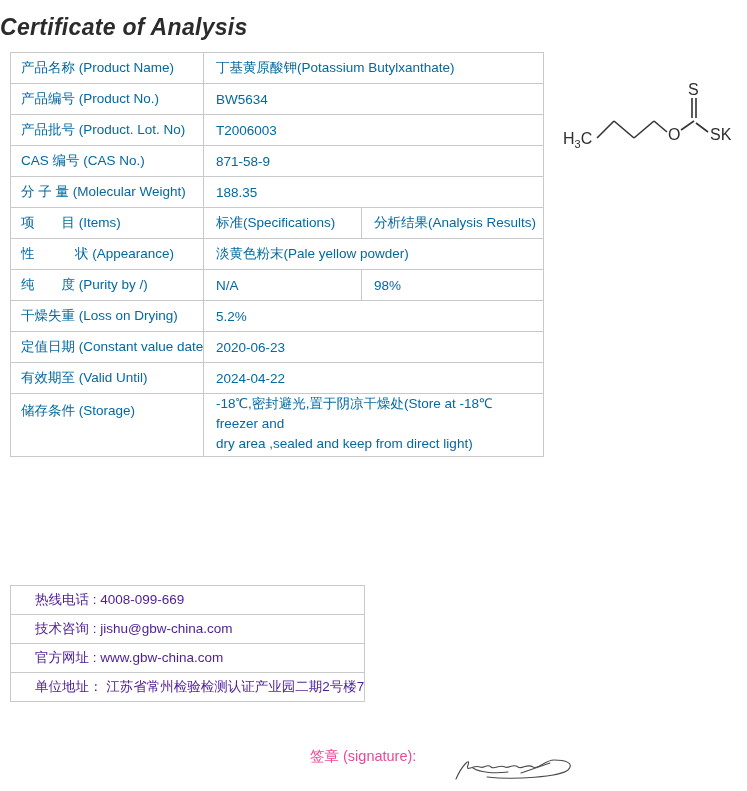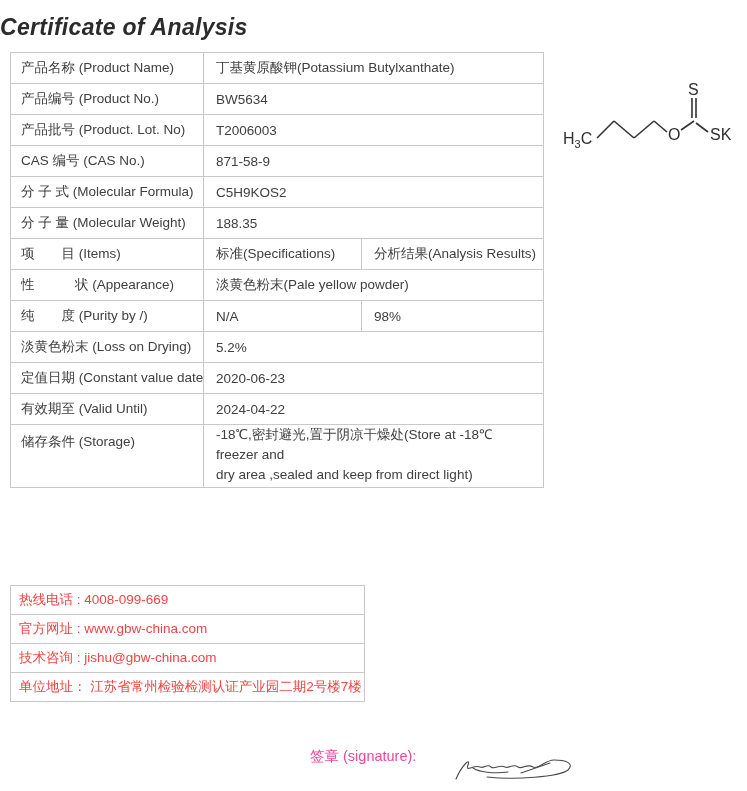--- a/index.html
+++ b/index.html
@@ -15,37 +15,37 @@
     position:absolute; top:14px; left:0; width:747px;
     font-size:23px; font-weight:700; font-style:italic;
     color:#2b2b2b; letter-spacing:0.3px;
   }
   table.coa {
     position:absolute; left:10px; top:52px; width:533px;
     border-collapse:collapse; table-layout:fixed;
   }
   table.coa td {
     border:1px solid #c9c9c9;
-    font-size:13.5px; color:#404040;
+    font-size:13.5px; color:#0369a1;
     height:31px; vertical-align:middle;
     padding:2px 6px 2px 10px;
     white-space:nowrap; overflow:hidden;
   }
   table.coa td.val { padding-left:12px; }
   table.coa tr.tall td { height:50px; white-space:normal; }
   table.coa tr.tall td.val { padding-top:0; line-height:20px; }
   table.contact {
     position:absolute; left:10px; top:585px; width:355px;
     border-collapse:collapse; table-layout:fixed;
   }
   table.contact td {
     border:1px solid #c9c9c9;
-    font-size:13.5px; color:#ef4444;
+    font-size:13.5px; color:#4c1d95;
     height:29px; vertical-align:middle;
-    padding:2px 4px 2px 8px;
+    padding:2px 4px 2px 24px;
     white-space:nowrap; overflow:hidden;
   }
   .molecule {
     position:absolute; left:556px; top:82px;
     width:188px; height:114px;
   }
   .molecule text { fill:#2e2e2e; font-family:"Liberation Sans", sans-serif; }
   .molecule line { stroke:#333333; stroke-width:1.6; }
   .sig-label {
     position:absolute; left:310px; top:747px;
@@ -79,43 +79,39 @@
     </tr>
     <tr>
       <td>产品批号 (Product. Lot. No)</td>
       <td class="val" colspan="2">T2006003</td>
     </tr>
     <tr>
       <td>CAS 编号 (CAS No.)</td>
       <td class="val" colspan="2">871-58-9</td>
     </tr>
     <tr>
-      <td>分 子 式 (Molecular Formula)</td>
-      <td class="val" colspan="2">C5H9KOS2</td>
-    </tr>
-    <tr>
       <td>分 子 量 (Molecular Weight)</td>
       <td class="val" colspan="2">188.35</td>
     </tr>
     <tr>
       <td>项　　目 (Items)</td>
       <td class="val">标准(Specifications)</td>
       <td class="val">分析结果(Analysis Results)</td>
     </tr>
     <tr>
       <td>性　　　状 (Appearance)</td>
       <td class="val" colspan="2">淡黄色粉末(Pale yellow powder)</td>
     </tr>
     <tr>
       <td>纯　　度 (Purity by /)</td>
       <td class="val">N/A</td>
       <td class="val">98%</td>
     </tr>
     <tr>
-      <td>淡黄色粉末 (Loss on Drying)</td>
+      <td>干燥失重 (Loss on Drying)</td>
       <td class="val" colspan="2">5.2%</td>
     </tr>
     <tr>
       <td>定值日期 (Constant value date)</td>
       <td class="val" colspan="2">2020-06-23</td>
     </tr>
     <tr>
       <td>有效期至 (Valid Until)</td>
       <td class="val" colspan="2">2024-04-22</td>
     </tr>
@@ -145,24 +141,24 @@
   <text x="132" y="13" font-size="16">S</text>
   <text x="154" y="58" font-size="16">SK</text>
 </svg>
 
 <table class="contact">
   <tbody>
     <tr>
       <td>热线电话 : 4008-099-669</td>
     </tr>
     <tr>
-      <td>官方网址 : www.gbw-china.com</td>
+      <td>技术咨询 : jishu@gbw-china.com</td>
     </tr>
     <tr>
-      <td>技术咨询 : jishu@gbw-china.com</td>
+      <td>官方网址 : www.gbw-china.com</td>
     </tr>
     <tr>
       <td>单位地址： 江苏省常州检验检测认证产业园二期2号楼7楼、8楼</td>
     </tr>
   </tbody>
 </table>
 
 <div class="sig-label">签章 (signature):</div>
 
 <svg class="sig-scribble" viewBox="0 0 128 38" xmlns="http://www.w3.org/2000/svg">

